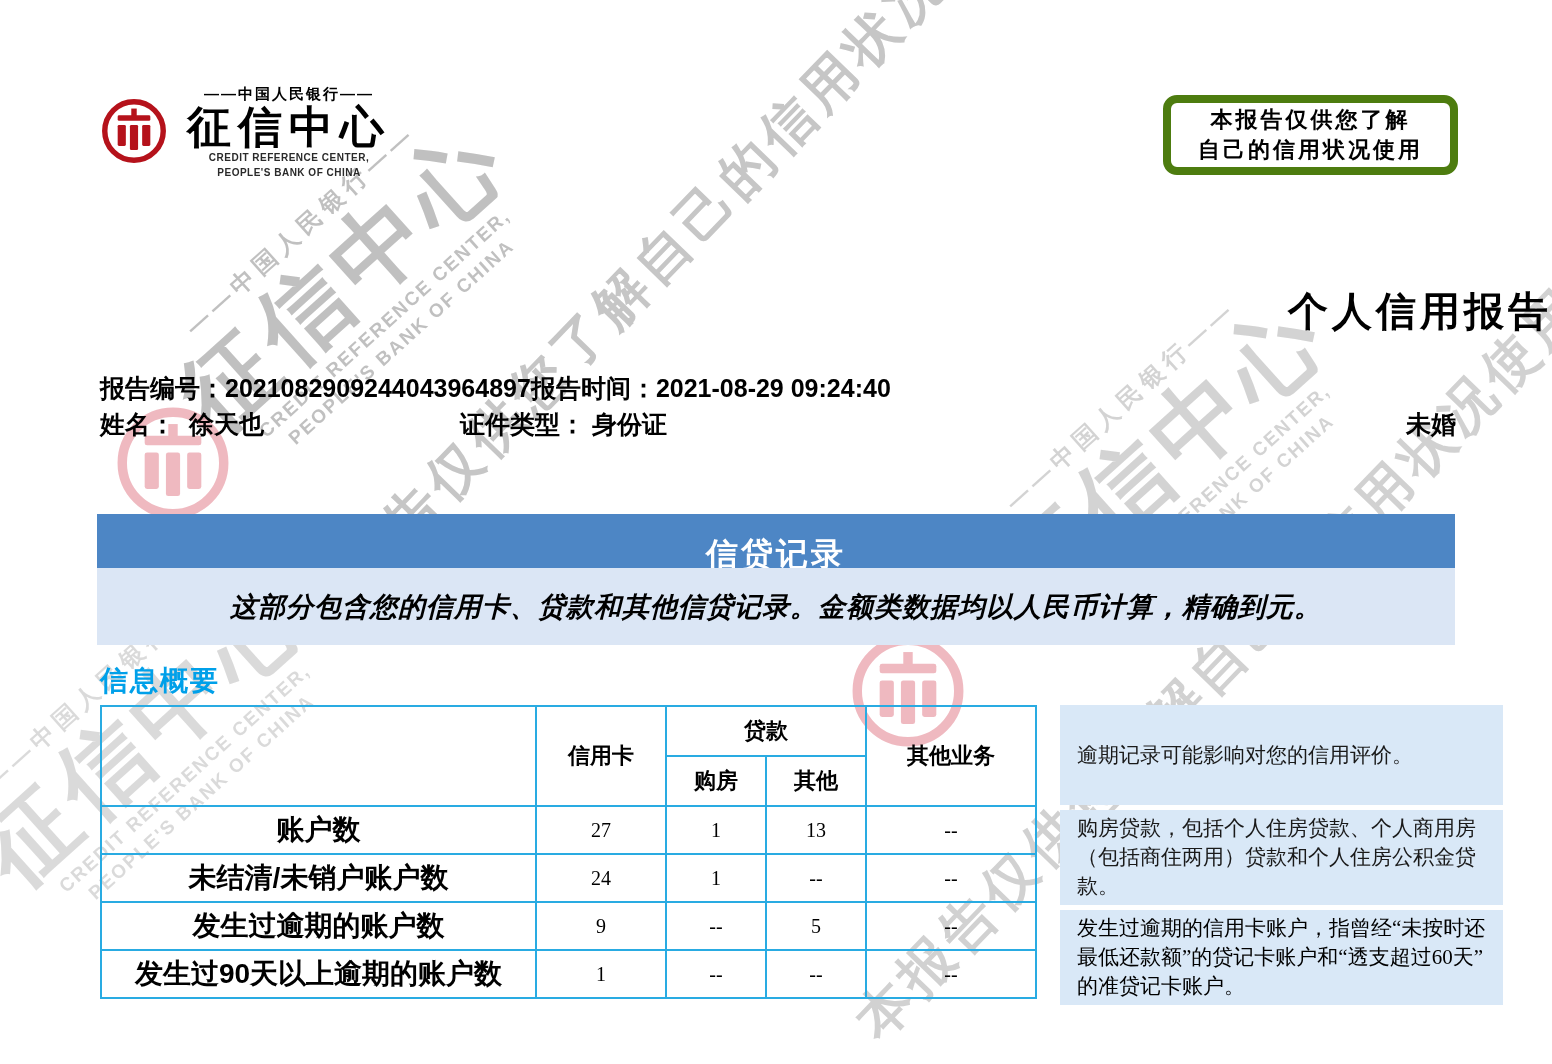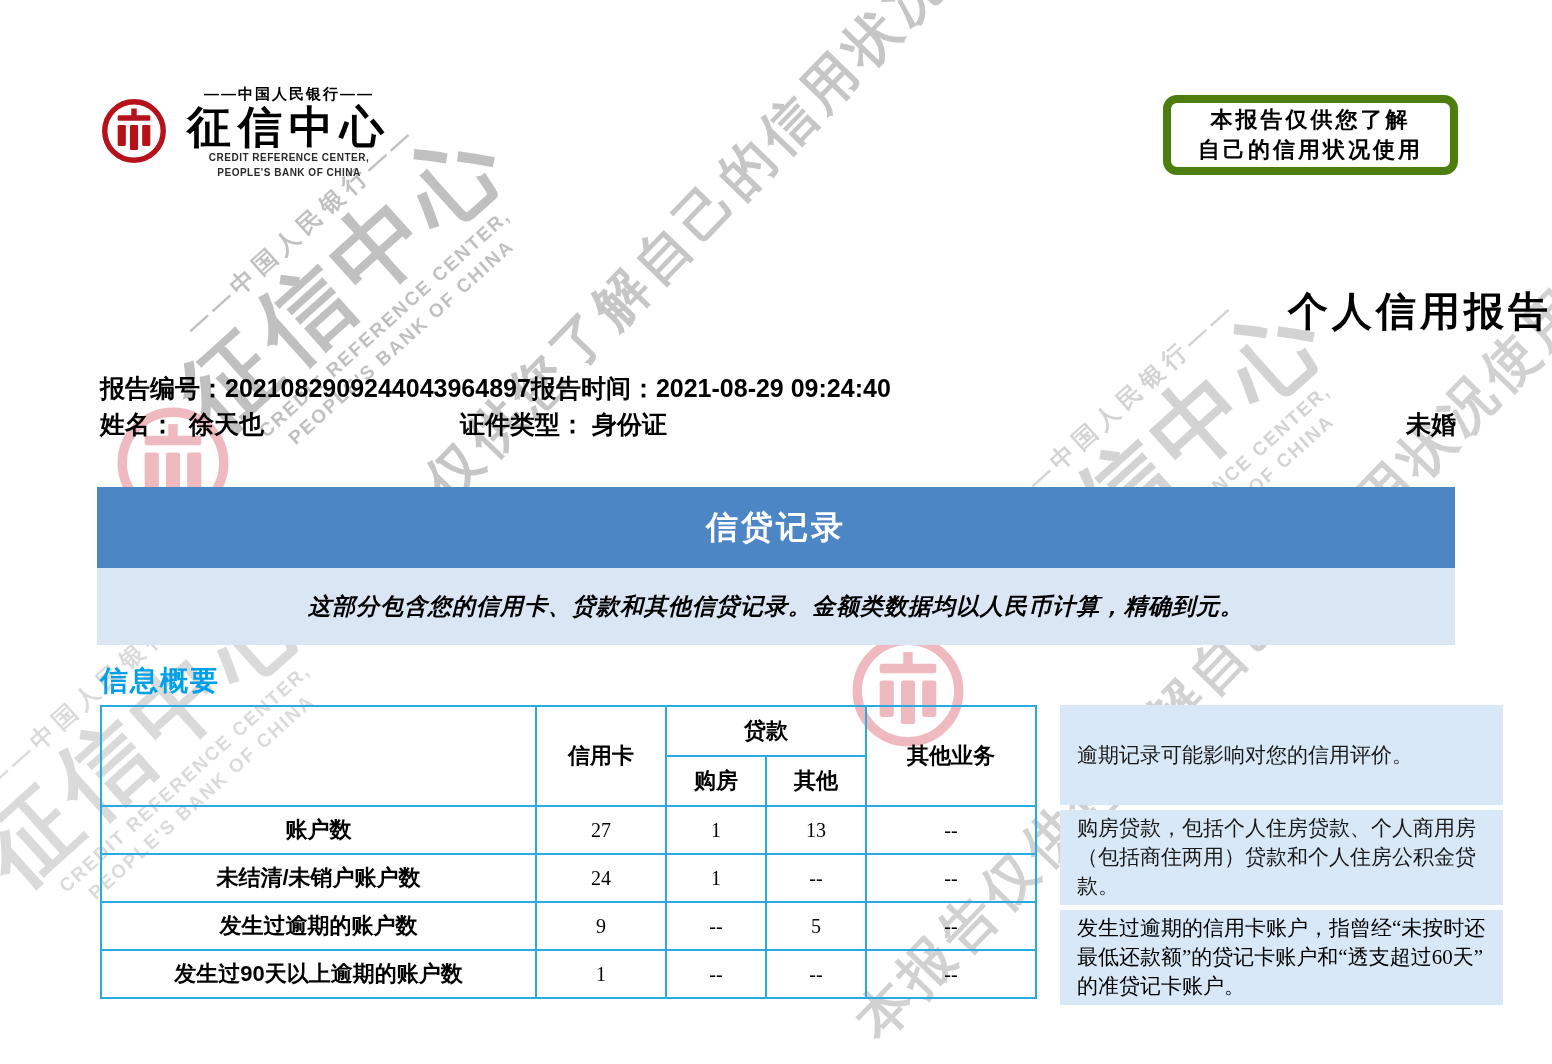--- a/index.html
+++ b/index.html
@@ -30,32 +30,32 @@
   .notice-box div{font-size:22px;font-weight:bold;letter-spacing:3px;line-height:1.38;white-space:nowrap;}
 
   .report-title{position:absolute;left:0;top:284px;width:100%;text-align:right;font-size:40px;font-weight:bold;letter-spacing:4px;}
 
   .info-line{position:absolute;left:100px;width:1356px;font-size:25px;font-weight:bold;white-space:nowrap;}
   .info-line1{top:372px;display:flex;justify-content:flex-start;}
   .info-line2{top:408px;}
   .info-mid{position:absolute;left:360px;top:0;}
   .info-right{position:absolute;right:0;top:0;display:flex;gap:58px;}
 
-  .banner{position:absolute;left:97px;top:487px;width:1358px;height:81px;background:#4d86c5;
+  .banner{position:absolute;left:97px;top:514px;width:1358px;height:81px;background:#4d86c5;
     display:flex;align-items:center;justify-content:center;}
   .banner-title{color:#fff;font-size:32px;font-weight:600;letter-spacing:3px;}
   .strip{position:absolute;left:97px;top:568px;width:1358px;height:77px;background:#dbe6f5;
     display:flex;align-items:center;justify-content:center;}
-  .strip-text{font-size:23px;font-weight:bold;font-style:italic;letter-spacing:1px;}
+  .strip-text{font-size:27px;font-weight:bold;font-style:italic;letter-spacing:1px;}
 
   .summary-heading{position:absolute;left:100px;top:662px;font-size:28px;font-weight:bold;letter-spacing:2px;color:#00a0e9;}
 
   table.summary{position:absolute;left:100px;top:705px;border-collapse:collapse;background:transparent;}
   table.summary td{border:2px solid #29abe2;padding:0;text-align:center;vertical-align:middle;}
-  td.c-label{width:433px;text-align:left;padding-left:16px;font-weight:bold;font-size:22px;}
+  td.c-label{width:433px;text-align:left;padding-left:16px;font-weight:bold;font-size:28px;}
   td.c-cc{width:128px;} td.c-h{width:98px;} td.c-o{width:98px;} td.c-ob{width:168px;}
   .hdr{font-weight:bold;font-size:22px;height:48px;}
   .row-h{height:48px;}
   .num{font-family:"Liberation Serif","DejaVu Serif",serif;font-size:20px;font-weight:normal;}
   .red{color:#000000;}
 
   .notes{position:absolute;left:1060px;top:705px;width:443px;}
   .note{background:#d9e8f7;display:flex;align-items:center;padding:0 17px;box-sizing:border-box;
     font-family:"Liberation Serif","DejaVu Serif",serif;font-size:21px;line-height:1.38;color:#1a1a1a;}
   .note-1{height:100px;margin-bottom:5px;}

